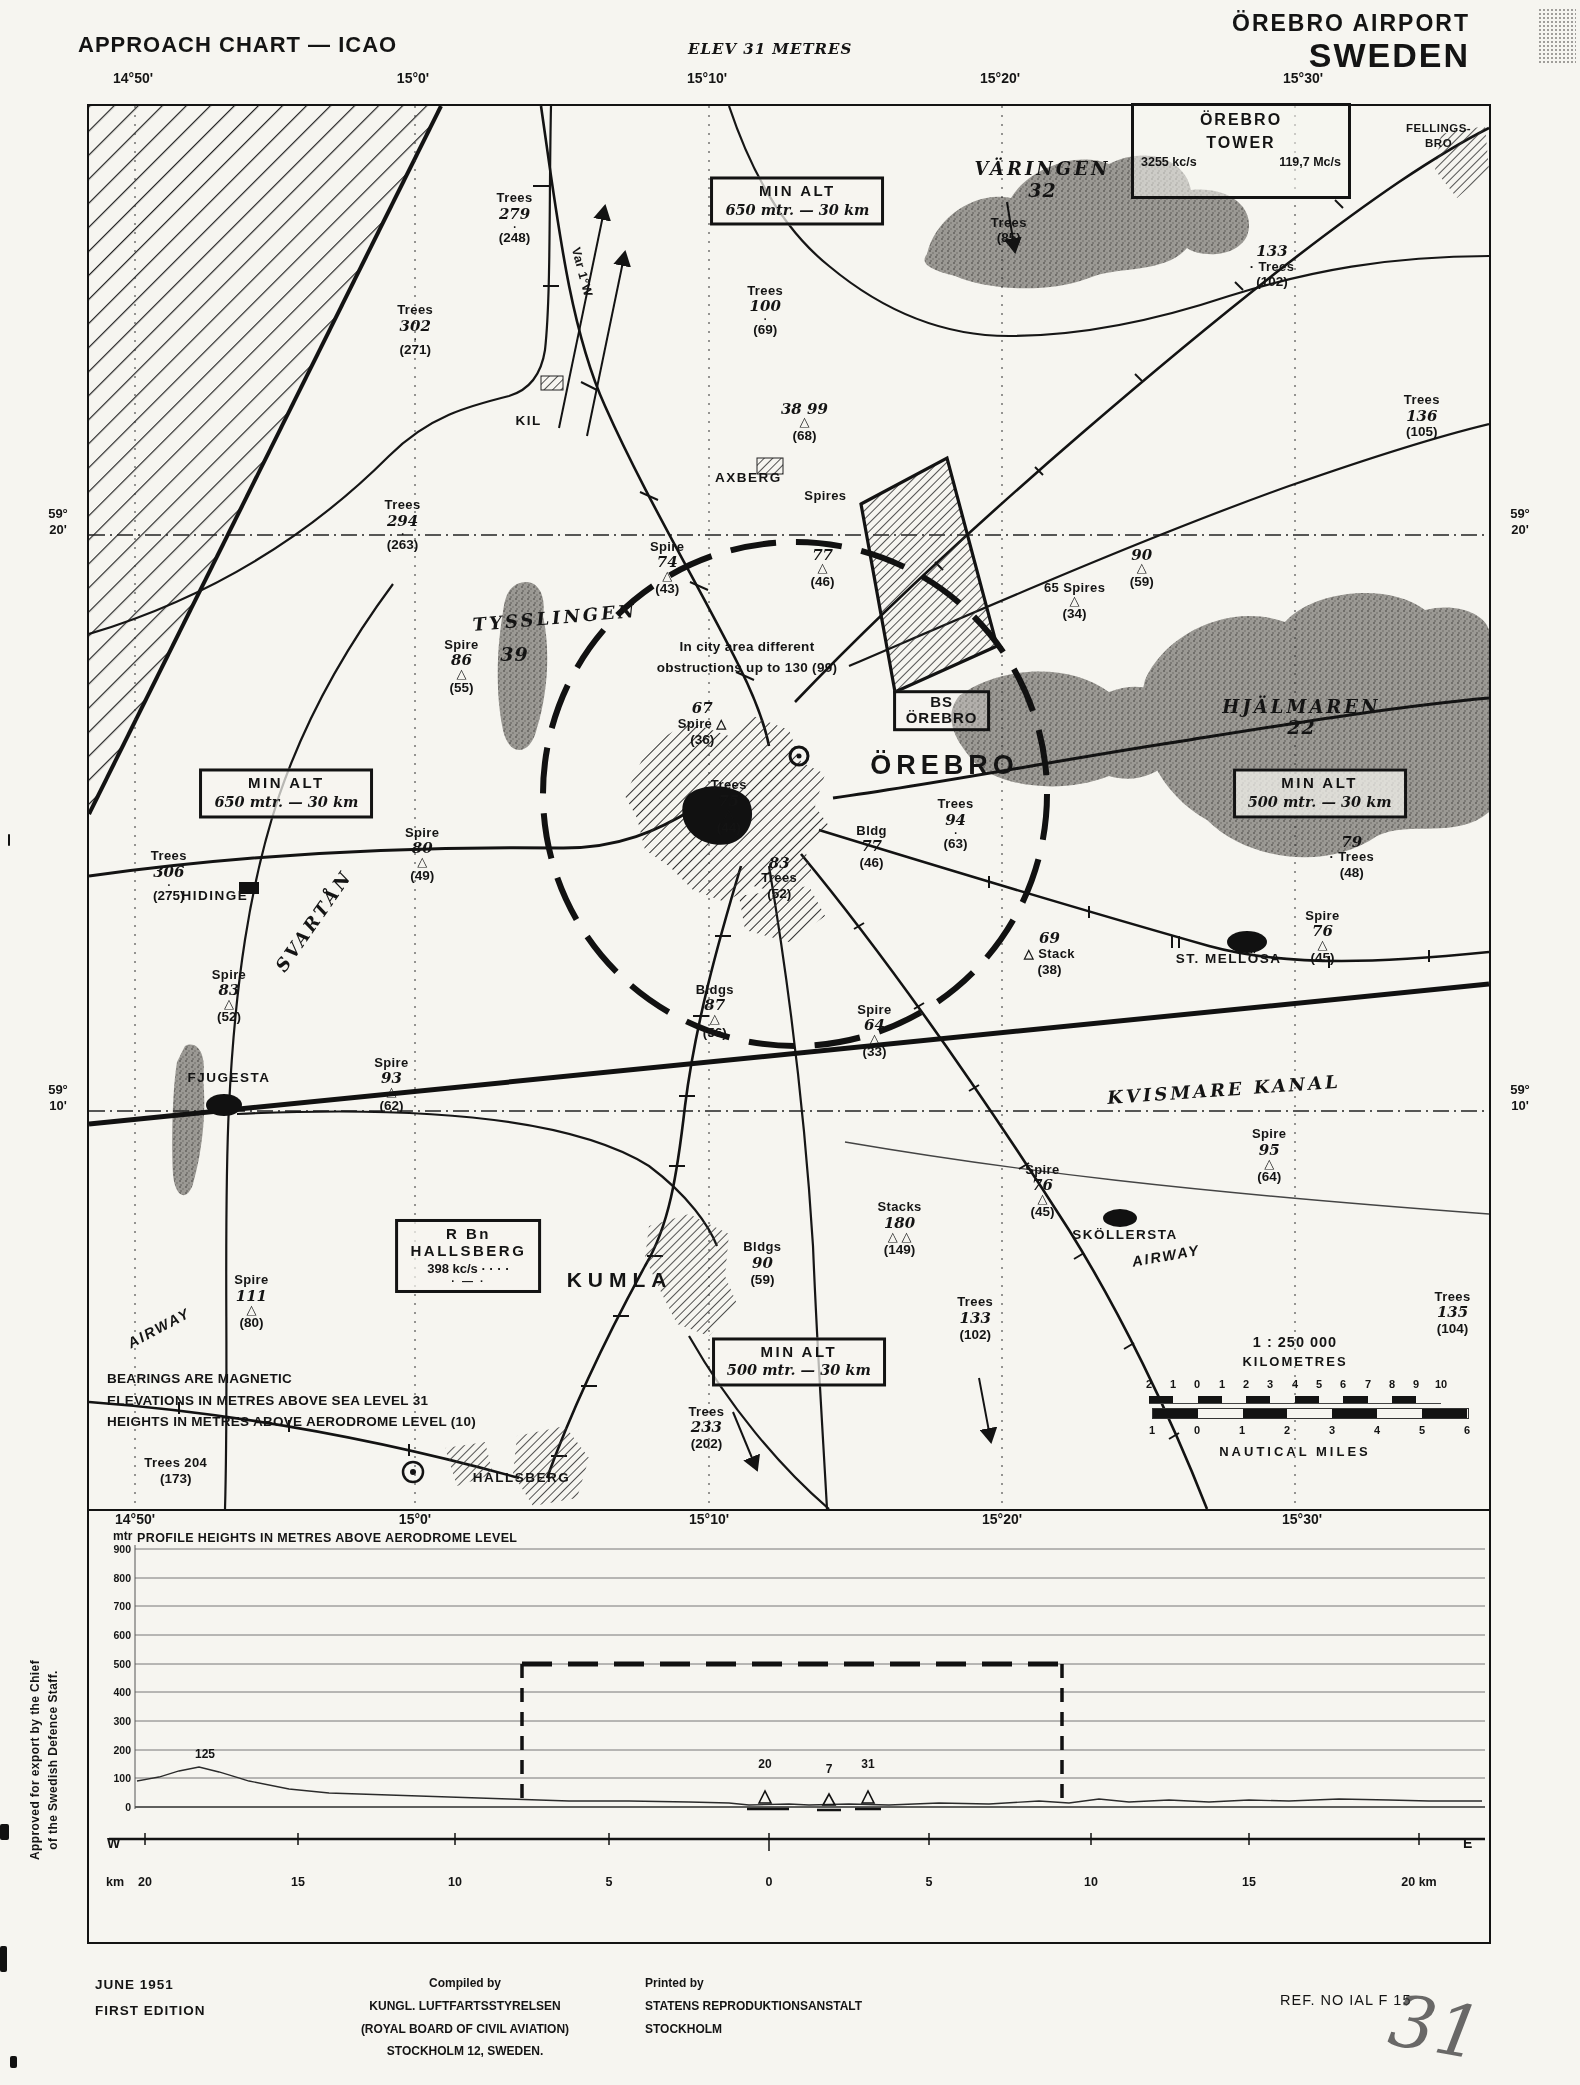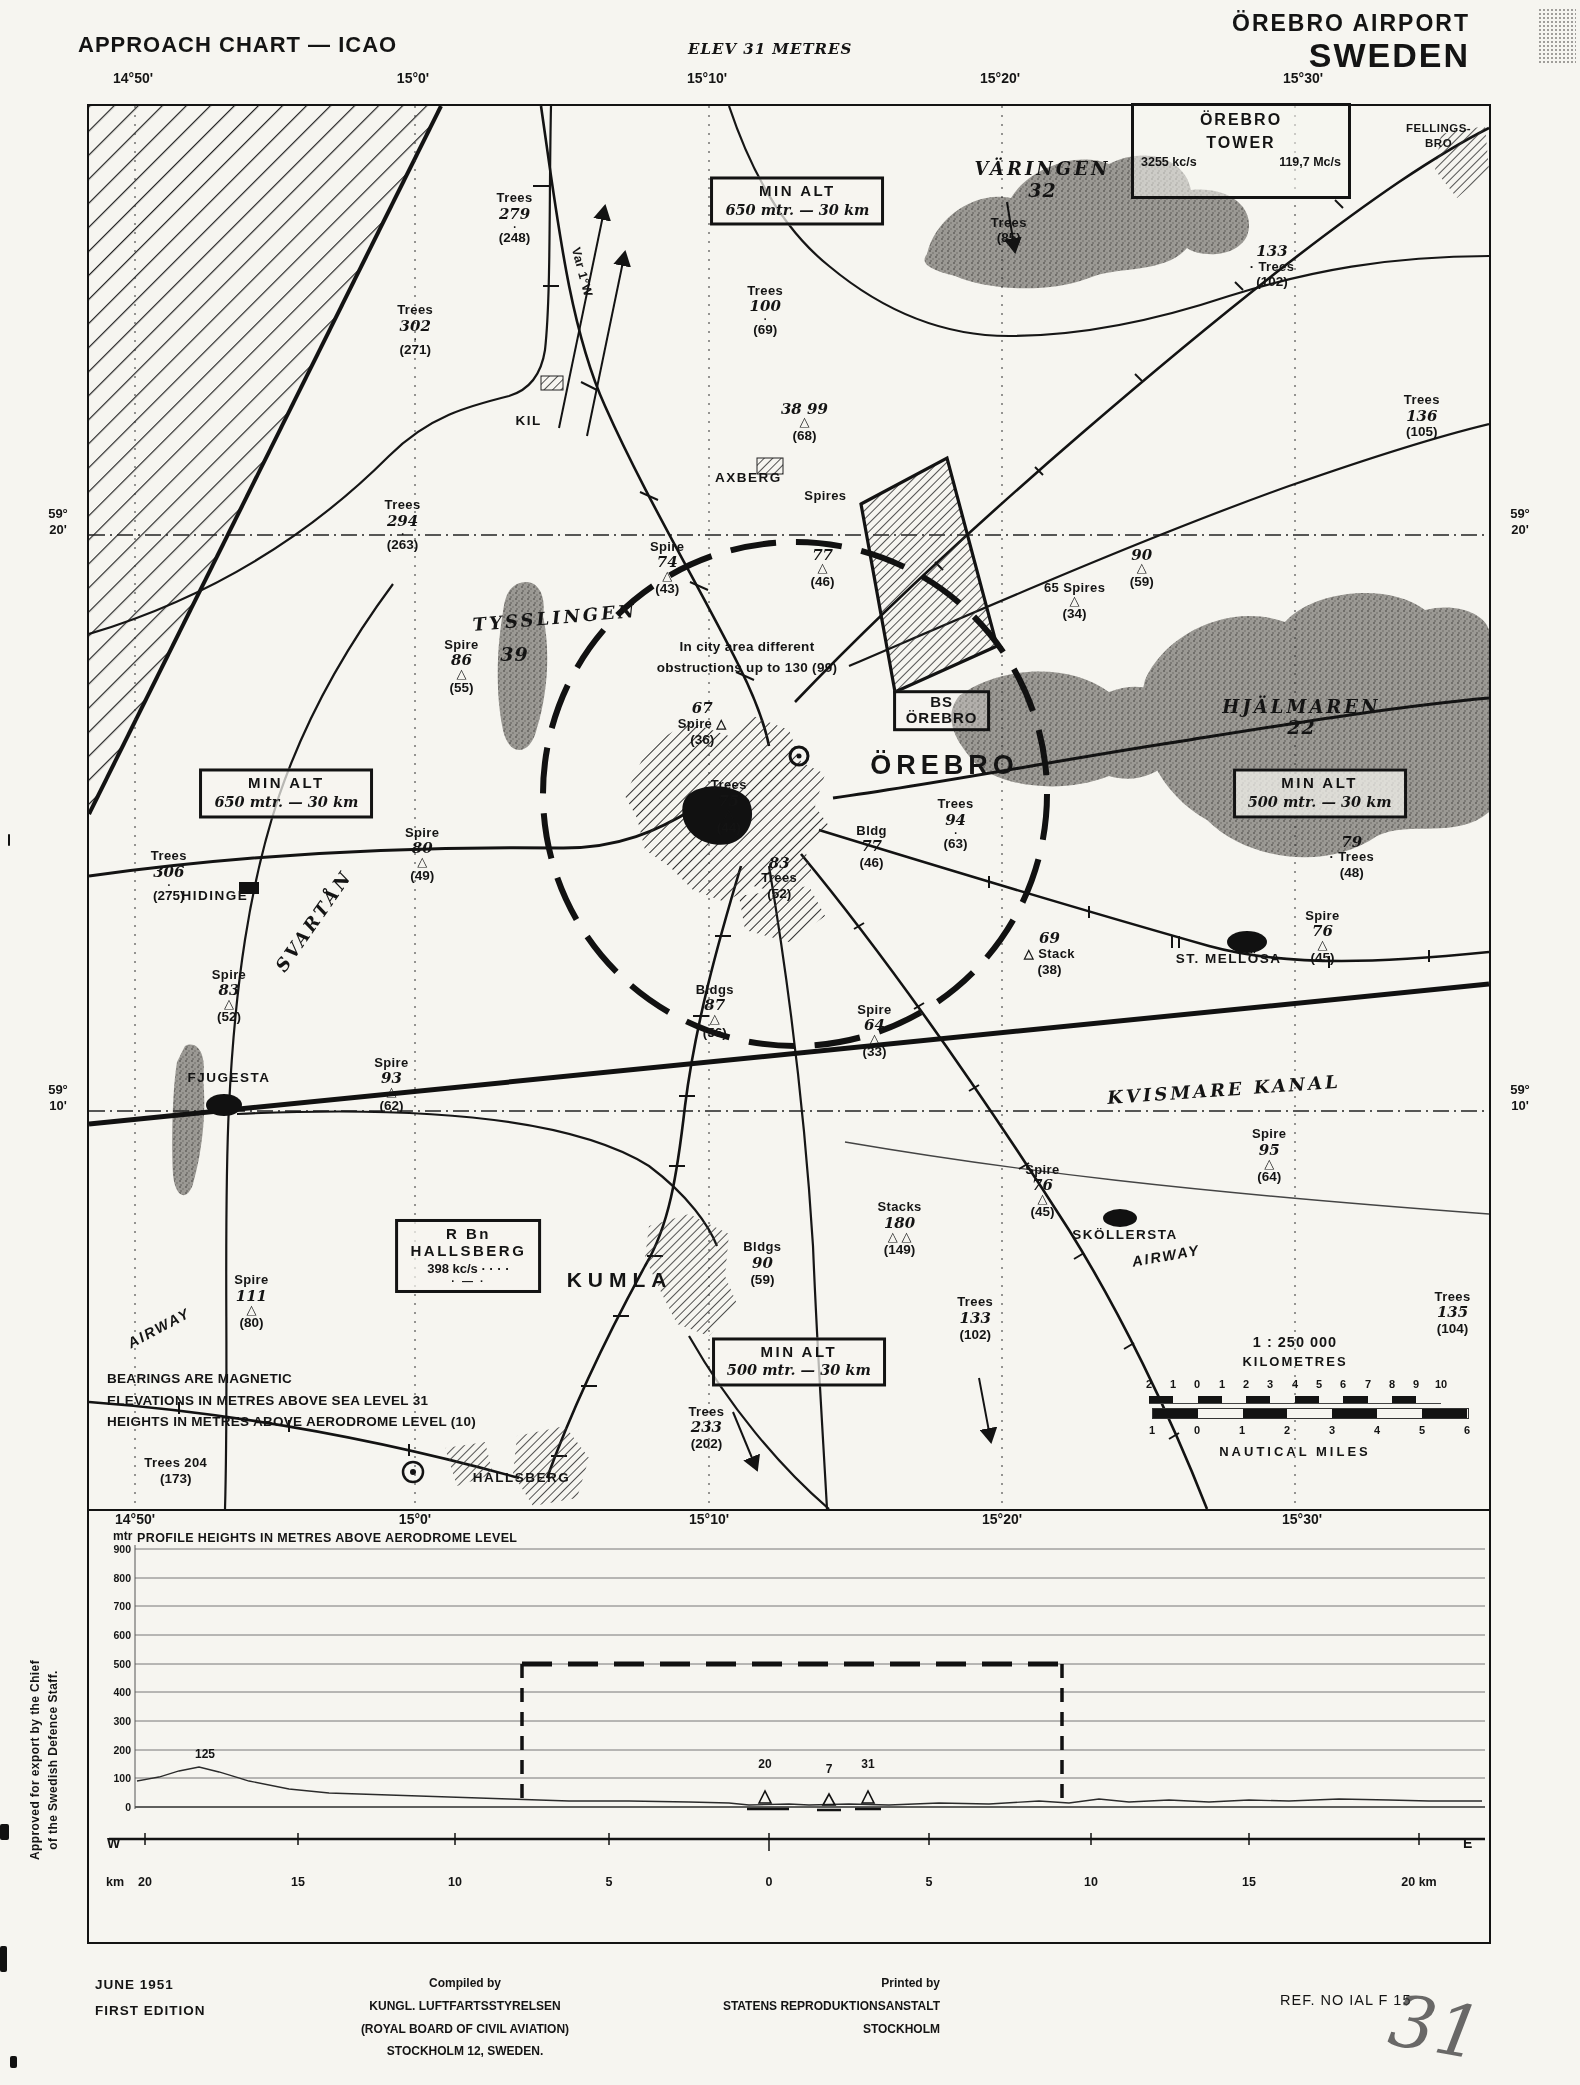--- a/index.html
+++ b/index.html
@@ -84,21 +84,21 @@
   .kmax{left:0;top:366px;width:1400px;height:18px;}
   .kmax .rp{position:absolute;transform:translateX(-50%);font-weight:bold;font-size:12.5px;}
   .spots{left:0;top:0;width:1400px;height:433px;}
   .spots .rp{position:absolute;transform:translate(-50%,-100%);font-weight:bold;font-size:12px;}
   .p-w{left:18px;top:326px;font-weight:bold;font-size:14px;}
   .p-e{left:1374px;top:326px;font-weight:bold;font-size:14px;}
   
   .f-col{top:1972px;font-weight:bold;font-size:12px;line-height:1.9;}
   .f-date{left:95px;font-size:13.5px;letter-spacing:1px;}
   .f-comp{left:330px;width:270px;text-align:center;}
-  .f-print{left:660px;width:280px;text-align:right;}
+  .f-print{left:645px;width:280px;text-align:left;}
   .f-appr{left:1005px;width:270px;text-align:left;}
   .f-ref{left:1280px;top:1992px;font-weight:normal;font-size:14.5px;letter-spacing:1px;}
   .flow .rp{display:block;}
   
   .side-note{left:26px;top:1950px;width:380px;transform-origin:0 0;transform:rotate(-90deg);
              text-align:center;font-weight:bold;font-size:12px;line-height:1.5;letter-spacing:.4px;}
   .hand{left:1390px;top:1985px;font-family:"DejaVu Serif",serif;font-style:italic;
         font-size:72px;color:#3a3a3a;transform:rotate(10deg);opacity:.75;}
   .smudge{left:1538px;top:8px;width:38px;height:56px;
           background-image:radial-gradient(#8a8884 1px,rgba(0,0,0,0) 1.5px);

